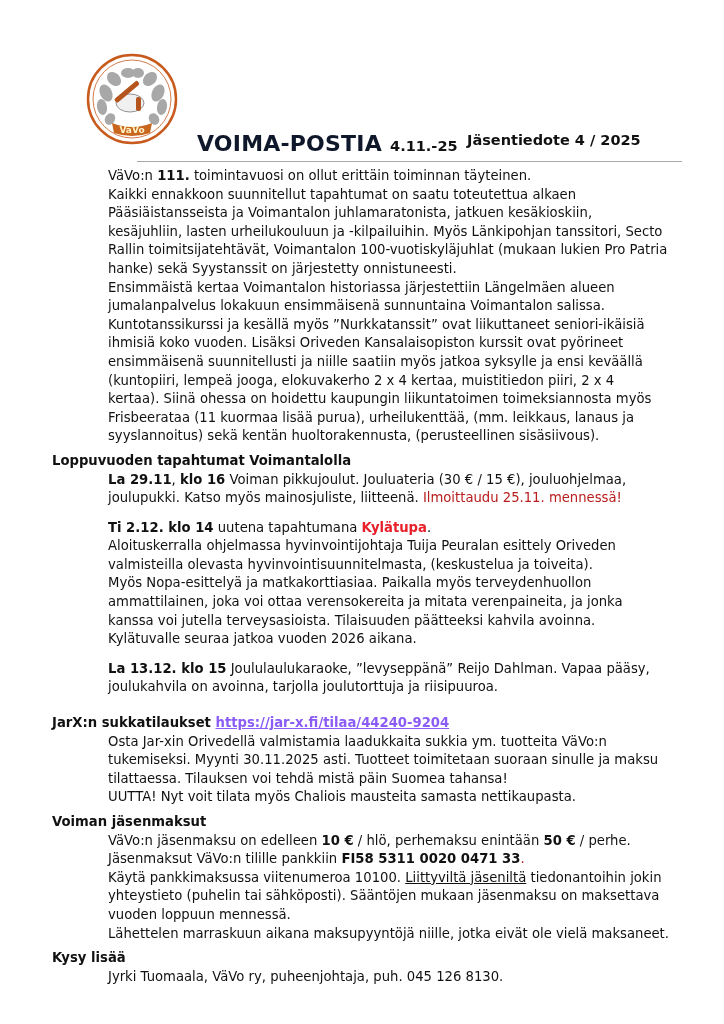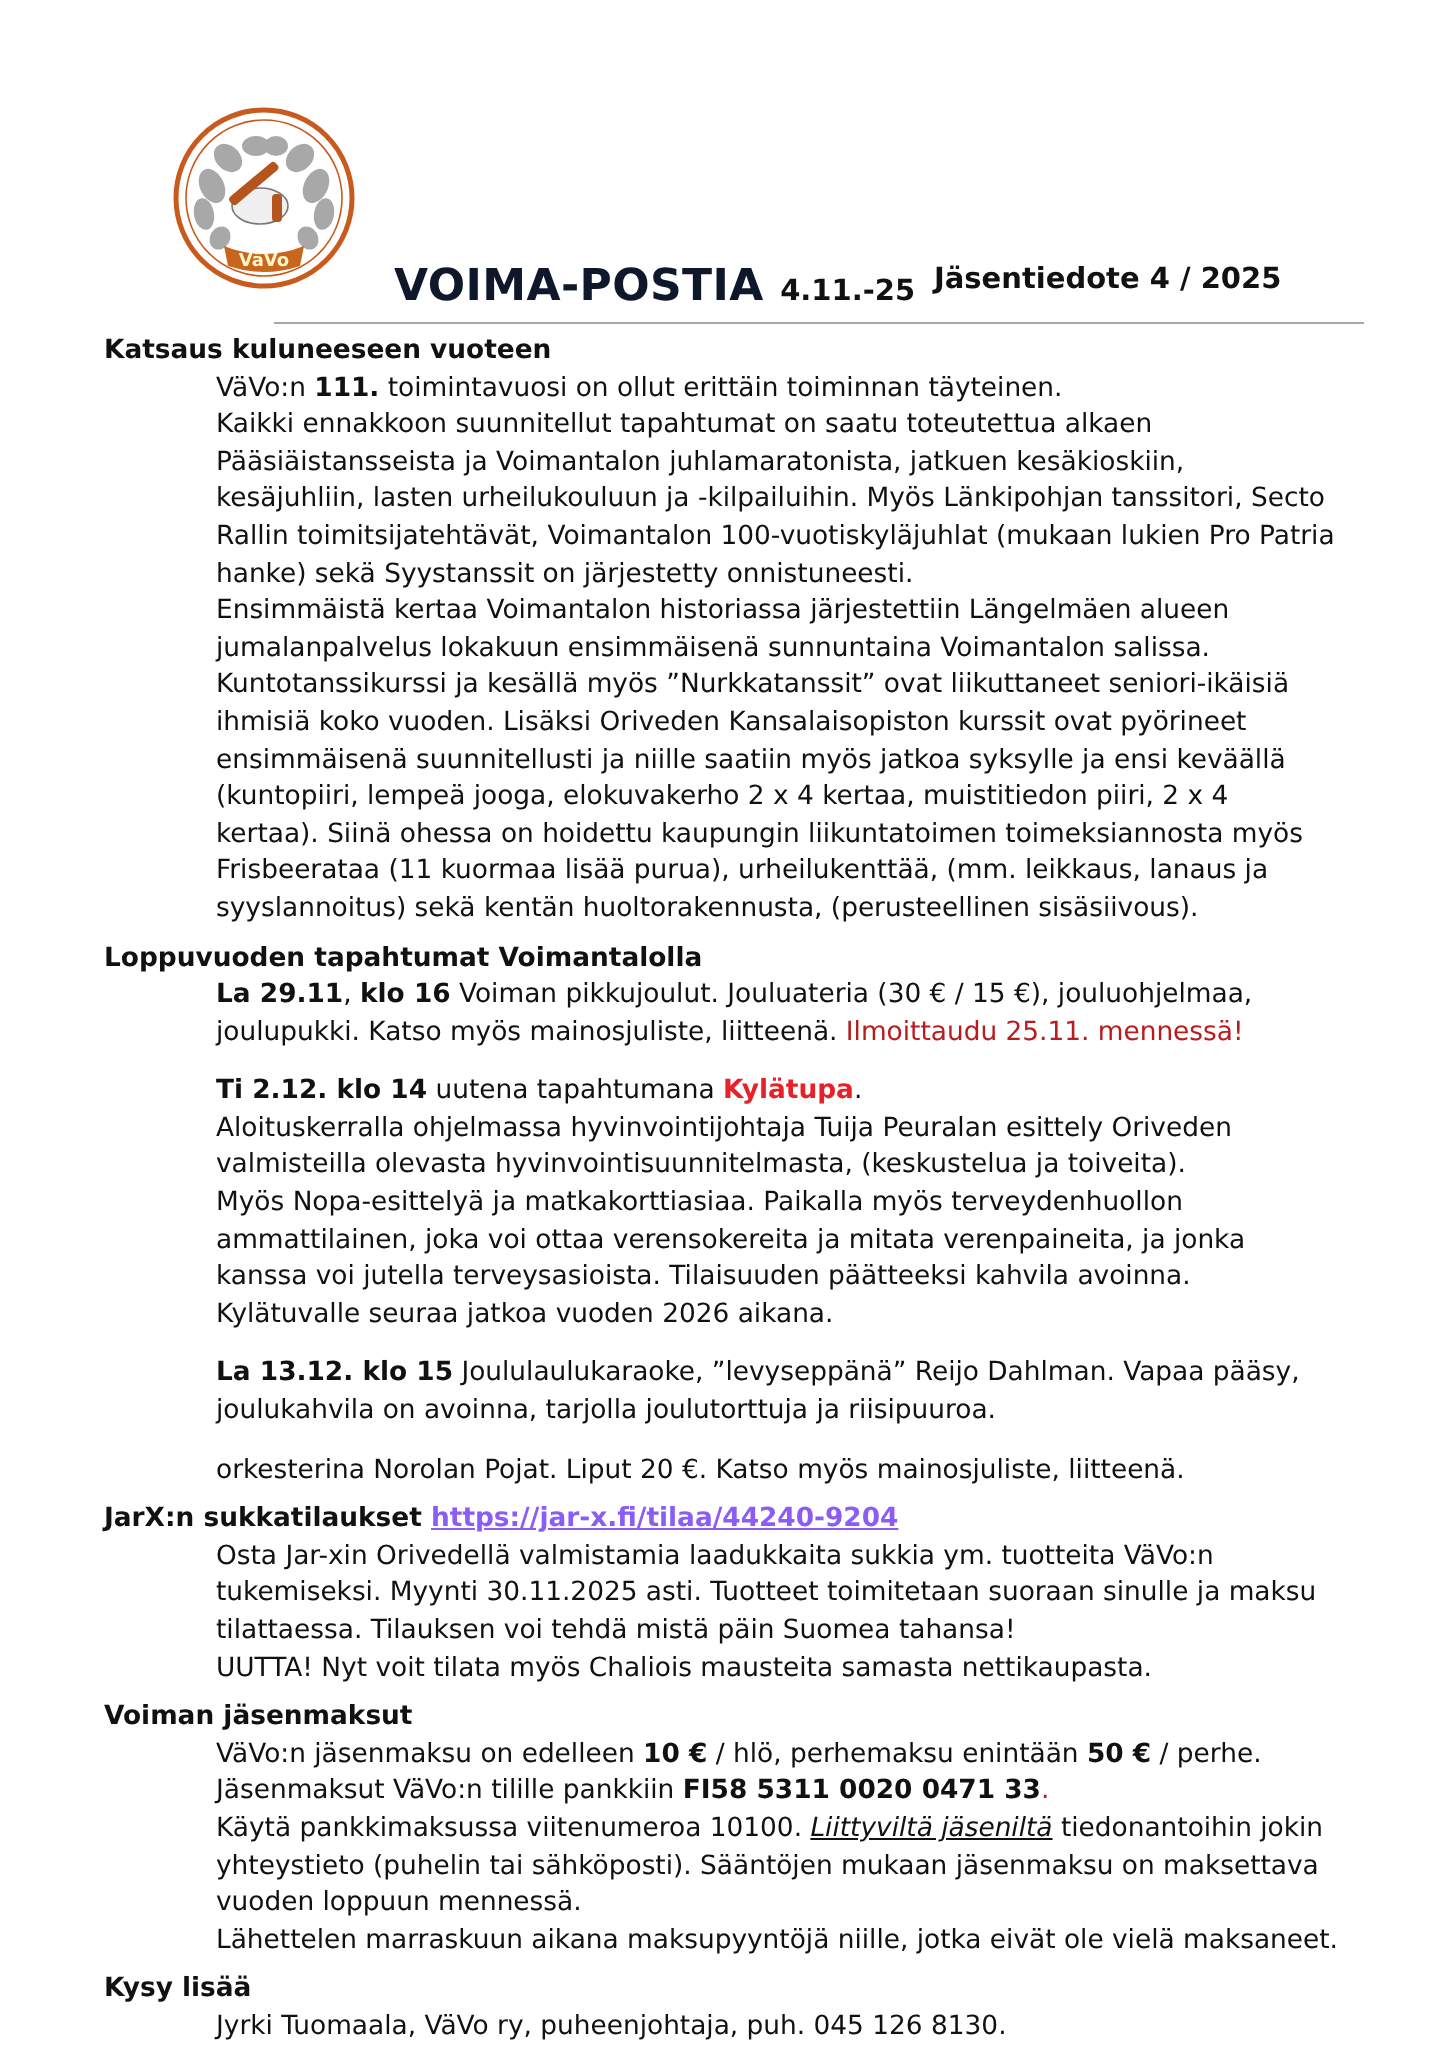--- a/index.html
+++ b/index.html
@@ -32,21 +32,21 @@
     .body {
       margin-left: 56px; line-height: 18.6px; white-space: nowrap;
     }
     .body p { margin: 0; }
     .gap { height: 11px; }
     .secgap { height: 6px; }
     b { font-weight: bold; }
     .red { color: #b91c1c; }
     .red-bold { color: #e8202a; font-weight: bold; }
     a.hlink { color: #8b5cf6; text-decoration: underline; font-weight: bold; }
-    .u { text-decoration: underline; font-style: italic; }
+    .u { text-decoration: underline; }
   </style>
 </head>
 <body>
 
 <div class="logo">
   <svg width="92" height="92" viewBox="0 0 92 92">
     <circle cx="46" cy="46" r="44" fill="#fff" stroke="#c85a1e" stroke-width="2.5"></circle>
     <circle cx="46" cy="46" r="39" fill="#fff" stroke="#c85a1e" stroke-width="0.8"></circle>
 
     <g fill="#9a9a9a" opacity="0.85">
@@ -74,21 +74,20 @@
 <div class="title-row">
   <span class="title-main">VOIMA-POSTIA</span>
   <span class="title-date">4.11.-25</span>
   <span class="title-issue">Jäsentiedote 4 / 2025</span>
 </div>
 <div class="rule"></div>
 
 <div class="content">
 
   <div class="section">
-    <h2>Katsaus kuluneeseen vuoteen</h2>
     <div class="body">
       <p><span>VäVo:n </span><b>111.</b><span> toimintavuosi on ollut erittäin toiminnan täyteinen.</span></p>
       <p>Kaikki ennakkoon suunnitellut tapahtumat on saatu toteutettua alkaen</p>
       <p>Pääsiäistansseista ja Voimantalon juhlamaratonista, jatkuen kesäkioskiin,</p>
       <p>kesäjuhliin, lasten urheilukouluun ja -kilpailuihin. Myös Länkipohjan tanssitori, Secto</p>
       <p>Rallin toimitsijatehtävät, Voimantalon 100-vuotiskyläjuhlat (mukaan lukien Pro Patria</p>
       <p>hanke) sekä Syystanssit on järjestetty onnistuneesti.</p>
       <p>Ensimmäistä kertaa Voimantalon historiassa järjestettiin Längelmäen alueen</p>
       <p>jumalanpalvelus lokakuun ensimmäisenä sunnuntaina Voimantalon salissa.</p>
       <p>Kuntotanssikurssi ja kesällä myös ”Nurkkatanssit” ovat liikuttaneet seniori-ikäisiä</p>
@@ -119,21 +118,20 @@
         <p>kanssa voi jutella terveysasioista. Tilaisuuden päätteeksi kahvila avoinna.</p>
         <p>Kylätuvalle seuraa jatkoa vuoden 2026 aikana.</p>
       </div>
       <div class="gap"></div>
       <div>
         <p><b>La 13.12. klo 15</b><span> Joululaulukaraoke, ”levyseppänä” Reijo Dahlman. Vapaa pääsy,</span></p>
         <p>joulukahvila on avoinna, tarjolla joulutorttuja ja riisipuuroa.</p>
       </div>
       <div class="gap"></div>
       <div>
-        <p>orkesterina Norolan Pojat. Liput 20 €. Katso myös mainosjuliste, liitteenä.</p>
       </div>
     </div>
   </div>
   <div class="secgap"></div>
 
   <div class="section">
     <h2><span>JarX:n sukkatilaukset </span><a class="hlink">https://jar-x.fi/tilaa/44240-9204</a></h2>
     <div class="body">
       <p>Osta Jar-xin Orivedellä valmistamia laadukkaita sukkia ym. tuotteita VäVo:n</p>
       <p>tukemiseksi. Myynti 30.11.2025 asti. Tuotteet toimitetaan suoraan sinulle ja maksu</p>

